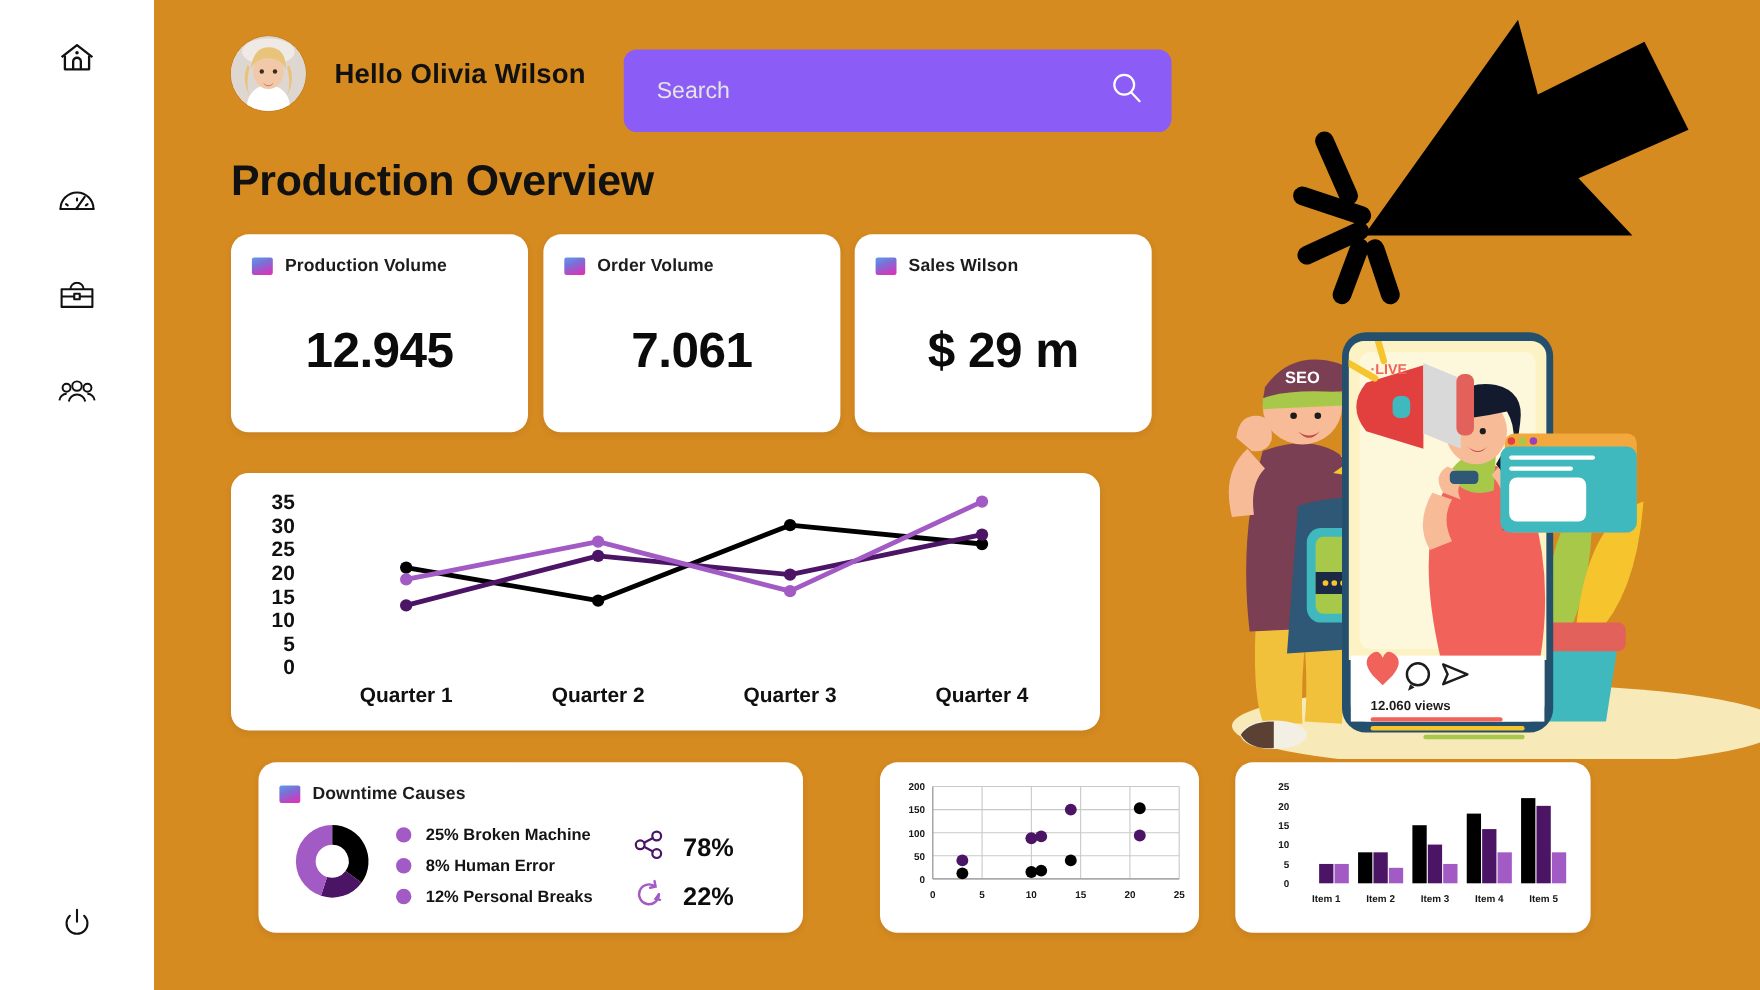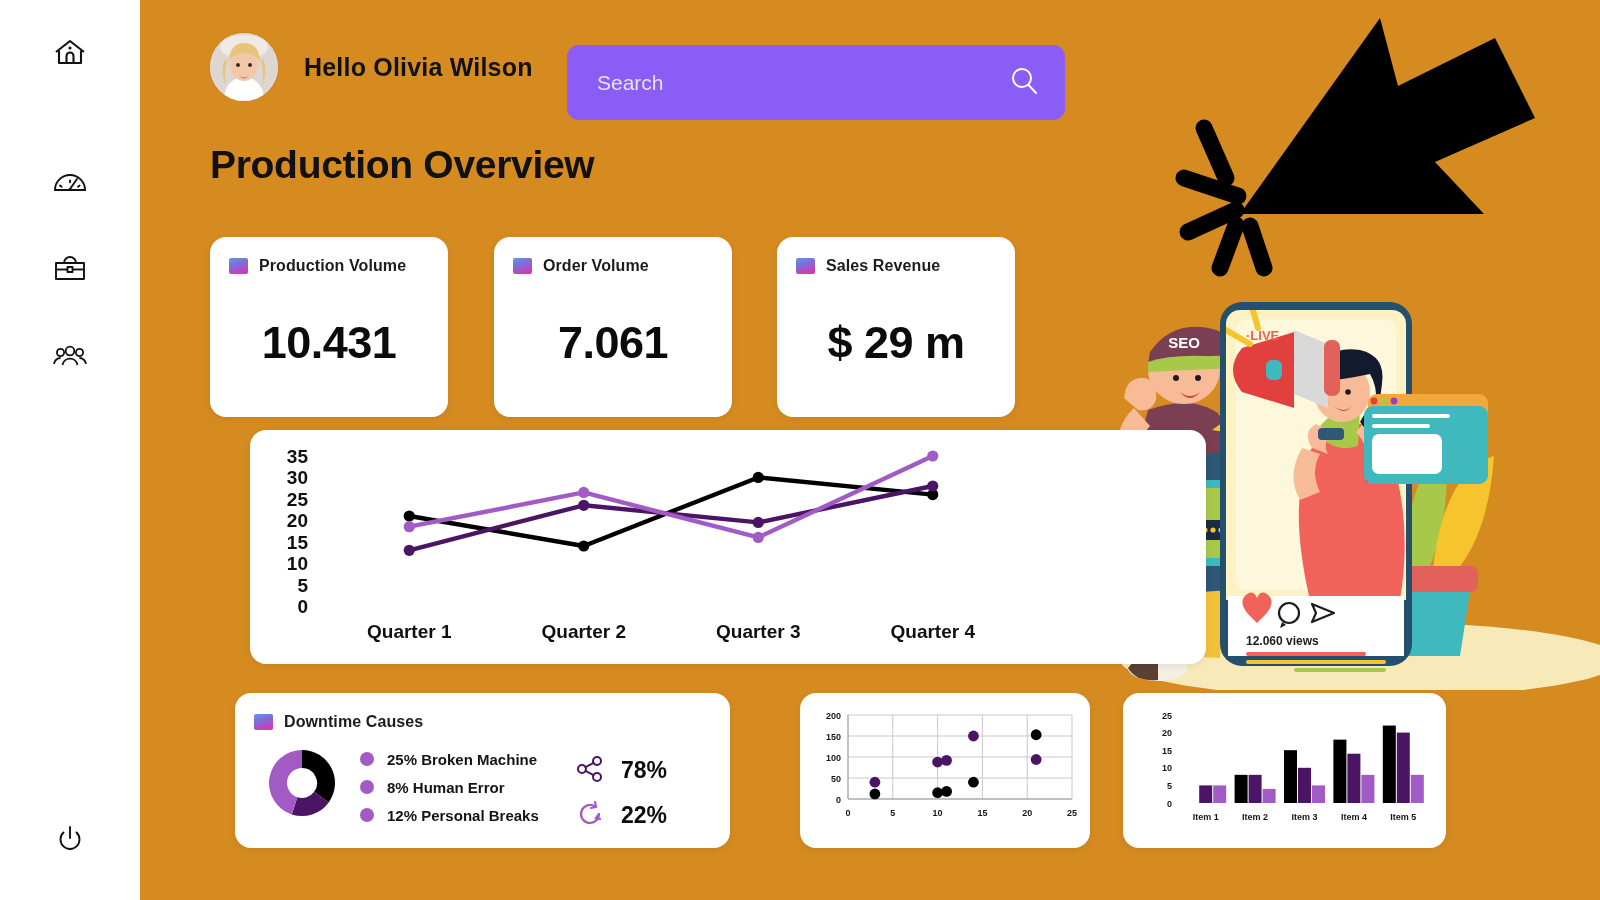--- a/index.html
+++ b/index.html
@@ -83,34 +83,34 @@
   }
   .swatch {
     width: 19px; height: 16px; border-radius: 2px;
     background: linear-gradient(160deg, #5f9bea 0%, #7b6fd6 38%, #ea2ab4 100%);
     flex: none;
   }
   .card-title {
     font-size: 16px; font-weight: 700; color: #1c1c1c;
     letter-spacing: .1px;
   }
-  .kpi-card { width: 238px; height: 180px; top: 237px; padding-left: 14px; }
+  .kpi-card { width: 270px; height: 180px; top: 213px; padding-left: 14px; }
   #kpi-0 { left: 70px; }
   #kpi-1 { left: 354px; }
   #kpi-2 { left: 637px; }
   .kpi-card .card-head { position: absolute; left: 19px; top: 20px; }
   .kpi-value {
     position: absolute; left: 0; right: 0; top: 80px;
     text-align: center;
     font-size: 45px; font-weight: 700; color: #0b0b0b;
     letter-spacing: -.5px;
   }
 
   
-  #line-card { left: 70px; top: 430px; width: 956px; height: 234px; margin-left: 40px; }
+  #line-card { left: 70px; top: 430px; width: 790px; height: 234px; }
   #line-svg { position: absolute; left: 0; top: 0; }
 
   
   #donut-card { left: 52px; top: 693px; width: 495px; height: 155px; margin-left: 43px; }
   #donut-card .card-head { position: absolute; left: 19px; top: 20px; }
   #donut-wrap { position: absolute; left: 25px; top: 48px; }
   #legend { position: absolute; left: 125px; top: 52px; }
   .legend-row {
     display: flex; align-items: center; gap: 13px;
     height: 28px;
@@ -355,33 +355,33 @@
     </span>
   </div>
 
   <h1 id="page-title">Production Overview</h1>
 
   <div class="card kpi-card" id="kpi-0">
     <div class="card-head">
       <span class="swatch"></span>
       <span class="card-title">Production Volume</span>
     </div>
-    <div class="kpi-value">10.431</div>
+    <div class="kpi-value">12.945</div>
   </div>
   <div class="card kpi-card" id="kpi-1">
     <div class="card-head">
       <span class="swatch"></span>
       <span class="card-title">Order Volume</span>
     </div>
     <div class="kpi-value">7.061</div>
   </div>
   <div class="card kpi-card" id="kpi-2">
     <div class="card-head">
       <span class="swatch"></span>
-      <span class="card-title">Sales Revenue</span>
+      <span class="card-title">Sales Wilson</span>
     </div>
     <div class="kpi-value">$ 29 m</div>
   </div>
 
   <div class="card" id="line-card">
     <svg id="line-svg" width="814" height="234">
         <text x="58" y="33" text-anchor="end" font-family="Liberation Sans, sans-serif" font-size="19" font-weight="700" fill="#101010">35</text>
         <text x="58" y="54.428571428571445" text-anchor="end" font-family="Liberation Sans, sans-serif" font-size="19" font-weight="700" fill="#101010">30</text>
         <text x="58" y="75.85714285714286" text-anchor="end" font-family="Liberation Sans, sans-serif" font-size="19" font-weight="700" fill="#101010">25</text>
         <text x="58" y="97.28571428571429" text-anchor="end" font-family="Liberation Sans, sans-serif" font-size="19" font-weight="700" fill="#101010">20</text>

